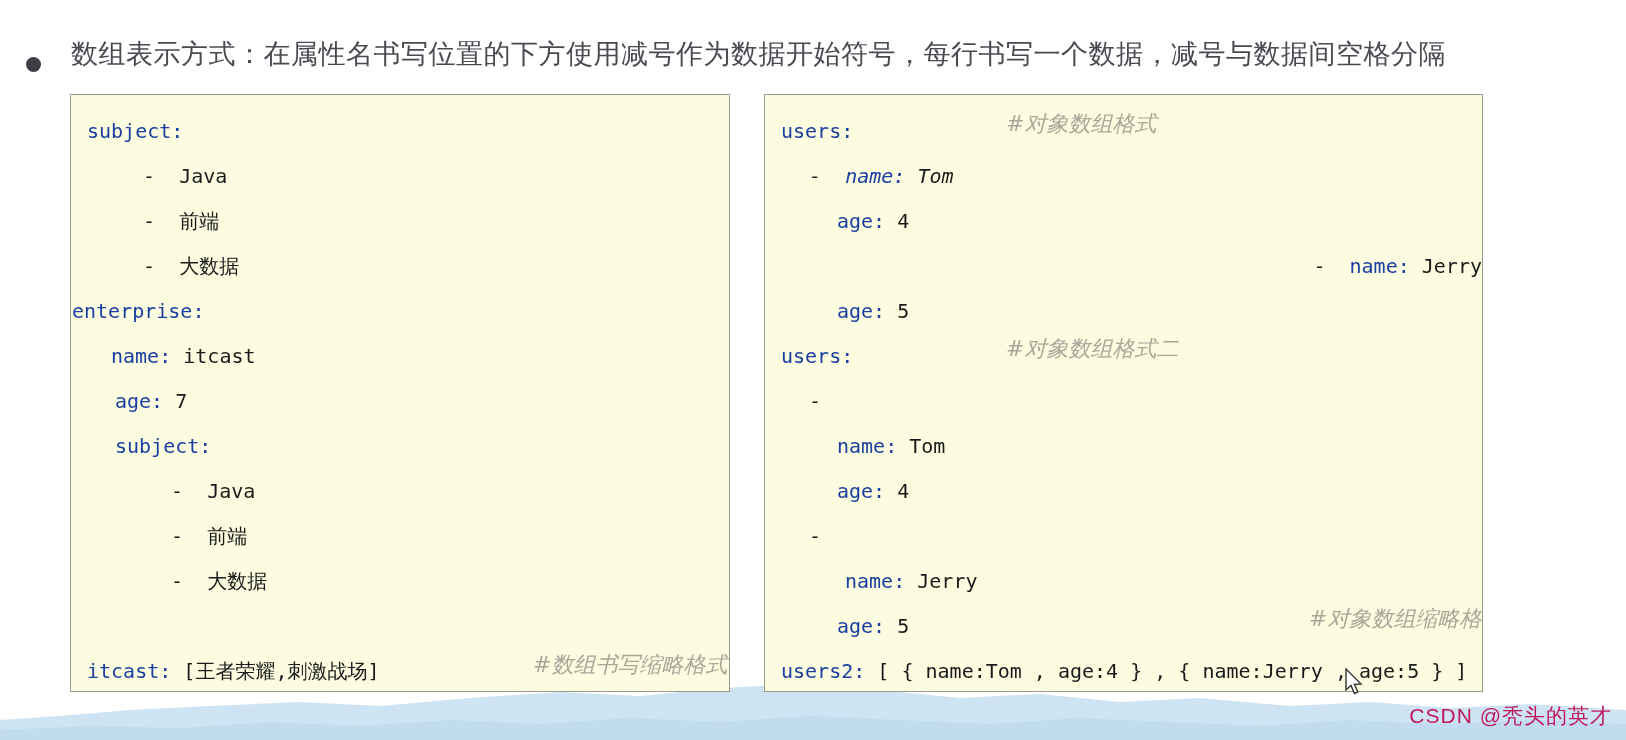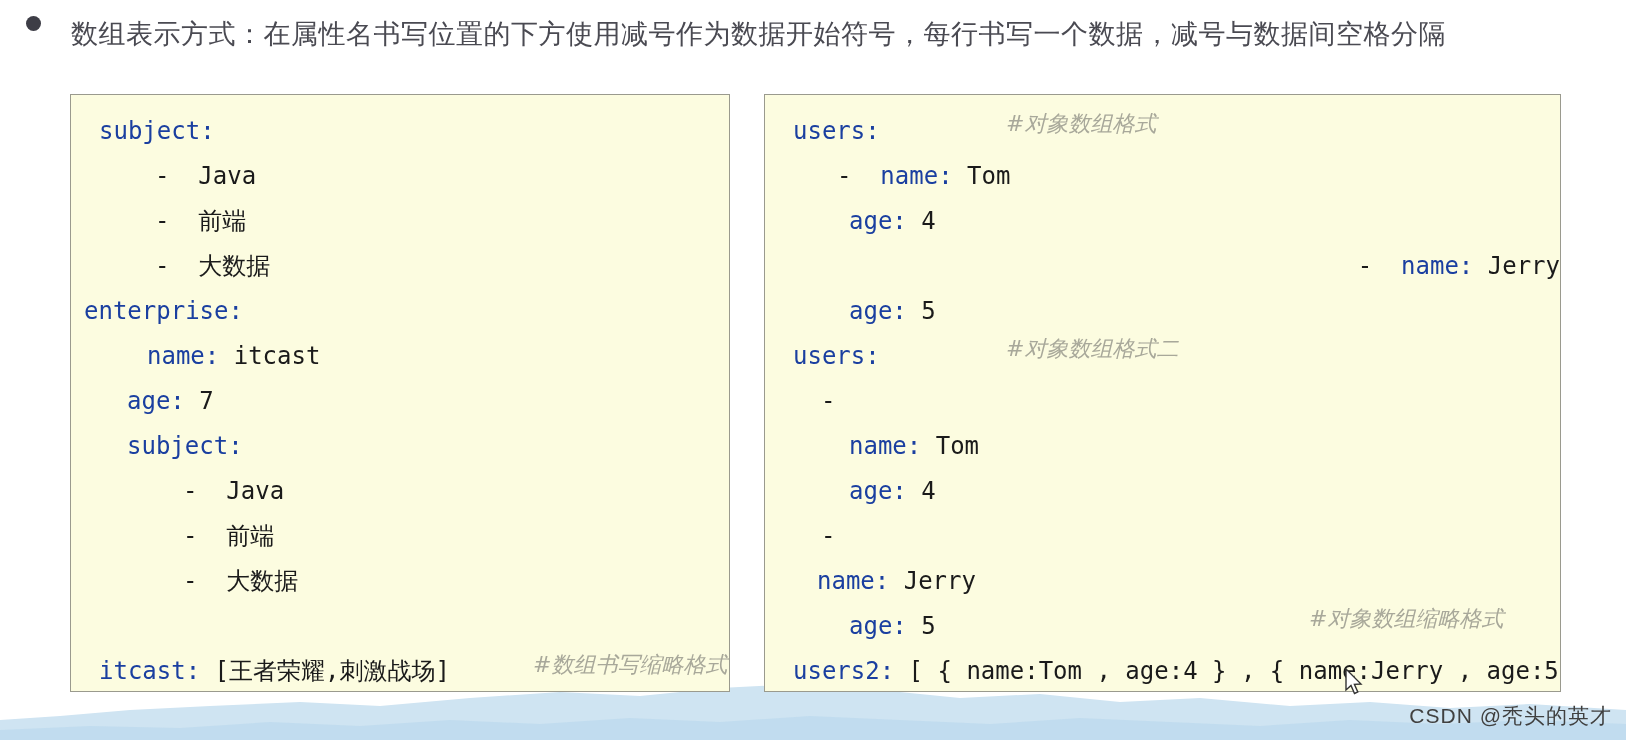--- a/index.html
+++ b/index.html
@@ -27,21 +27,21 @@
   }
 
   
   .heading-row {
     position: absolute;
     left: 0;
     top: 16px;
     width: 1626px;
     height: 56px;
     display: flex;
-    align-items: flex-start;
+    align-items: flex-end;
     z-index: 2;
   }
   .bullet {
     width: 15px;
     height: 15px;
     border-radius: 50%;
     background: #3d3d46;
     margin-left: 26px;
     flex: 0 0 auto;
   }
@@ -65,32 +65,31 @@
   }
   #box-left {
     left: 70px;
     top: 94px;
     width: 660px;
     height: 598px;
   }
   #box-right {
     left: 764px;
     top: 94px;
-    width: 797px;
+    width: 719px;
     height: 598px;
   }
 
   .code-lines {
     position: relative;
     padding: 14px 0 0 0;
     font-family: "DejaVu Sans Mono", "Liberation Mono", monospace;
-    font-size: 24px;
+    font-size: 20px;
     line-height: 45px;
     color: #1a1a1a;
-    margin-left: 12px;
   }
   .cl {
     position: relative;
     white-space: pre;
     height: 45px;
     padding-left: 16px;
   }
   .cl.blank { }
   .k  { color: #1a3fa0; }
   .v  { color: #1a1a1a; }
@@ -106,21 +105,21 @@
     white-space: nowrap;
     font-style: italic;
   }
 
   
   .watermark {
     position: absolute;
     right: 14px;
     bottom: 10px;
     font-size: 21px;
-    color: #404040;
+    color: #be185d;
     letter-spacing: 1px;
     z-index: 4;
     white-space: nowrap;
     font-family: "Liberation Sans", sans-serif;
   }
 
   
   .cursor {
     position: absolute;
     left: 1345px;
@@ -146,47 +145,47 @@
   <div class="heading-text">数组表示方式：在属性名书写位置的下方使用减号作为数据开始符号，每行书写一个数据，减号与数据间空格分隔</div>
 </div>
 
 <div class="code-box" id="box-left">
   <div class="code-lines">
       <div class="cl" style="padding-left: 16px;"><span class="k">subject:</span></div>
       <div class="cl" style="padding-left: 72px;"><span class="d">-  </span><span class="v">Java</span></div>
       <div class="cl" style="padding-left: 72px;"><span class="d">-  </span><span class="v">前端</span></div>
       <div class="cl" style="padding-left: 72px;"><span class="d">-  </span><span class="v">大数据</span></div>
       <div class="cl" style="padding-left: 1px;"><span class="k">enterprise:</span></div>
-      <div class="cl" style="padding-left: 64px;"><span class="k">name:</span><span class="v"> itcast</span></div>
+      <div class="cl" style="padding-left: 40px;"><span class="k">name:</span><span class="v"> itcast</span></div>
       <div class="cl" style="padding-left: 44px;"><span class="k">age:</span><span class="v"> 7</span></div>
       <div class="cl" style="padding-left: 44px;"><span class="k">subject:</span></div>
       <div class="cl" style="padding-left: 100px;"><span class="d">-  </span><span class="v">Java</span></div>
       <div class="cl" style="padding-left: 100px;"><span class="d">-  </span><span class="v">前端</span></div>
       <div class="cl" style="padding-left: 100px;"><span class="d">-  </span><span class="v">大数据</span></div>
       <div class="cl blank" style="padding-left: 16px;"></div>
       <div class="cl" style="padding-left: 16px;"><span class="k">itcast:</span><span class="v"> [王者荣耀,刺激战场]</span></div>
     </div>
   <div>
       <span class="cm cm-abs" style="left: 462px; top: 555px;">#数组书写缩略格式</span>
     </div>
 </div>
 
 <div class="code-box" id="box-right">
   <div class="code-lines">
       <div class="cl" style="padding-left: 16px;"><span class="k">users:</span></div>
-      <div class="cl" style="padding-left: 60px;"><span class="d">-  </span><span class="k">name:</span><span class="v"> Tom</span></div>
+      <div class="cl" style="padding-left: 44px; font-style: italic;"><span class="d">-  </span><span class="k">name:</span><span class="v"> Tom</span></div>
       <div class="cl" style="padding-left: 72px;"><span class="k">age:</span><span class="v"> 4</span></div>
       <div class="cl" style="padding-left: 44px; text-align: right;"><span class="d">-  </span><span class="k">name:</span><span class="v"> Jerry</span></div>
       <div class="cl" style="padding-left: 72px;"><span class="k">age:</span><span class="v"> 5</span></div>
       <div class="cl" style="padding-left: 16px;"><span class="k">users:</span></div>
       <div class="cl" style="padding-left: 44px;"><span class="d">-  </span></div>
       <div class="cl" style="padding-left: 72px;"><span class="k">name:</span><span class="v"> Tom</span></div>
       <div class="cl" style="padding-left: 72px;"><span class="k">age:</span><span class="v"> 4</span></div>
       <div class="cl" style="padding-left: 44px;"><span class="d">-  </span></div>
-      <div class="cl" style="padding-left: 40px;"><span class="k">name:</span><span class="v"> Jerry</span></div>
+      <div class="cl" style="padding-left: 80px;"><span class="k">name:</span><span class="v"> Jerry</span></div>
       <div class="cl" style="padding-left: 72px;"><span class="k">age:</span><span class="v"> 5</span></div>
       <div class="cl" style="padding-left: 16px;"><span class="k">users2:</span><span class="v"> [ { name:Tom , age:4 } , { name:Jerry , age:5 } ]</span></div>
     </div>
   <div>
       <span class="cm cm-abs" style="left: 241px; top: 14px;">#对象数组格式</span>
       <span class="cm cm-abs" style="left: 544px; top: 509px;">#对象数组缩略格式</span>
       <span class="cm cm-abs" style="left: 241px; top: 239px;">#对象数组格式二</span>
     </div>
 </div>
 

